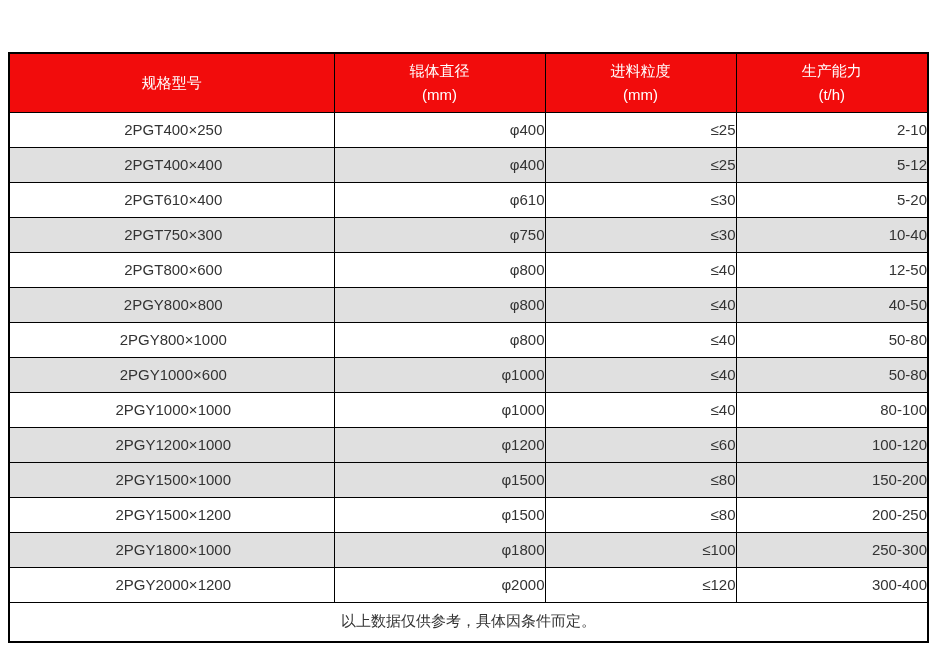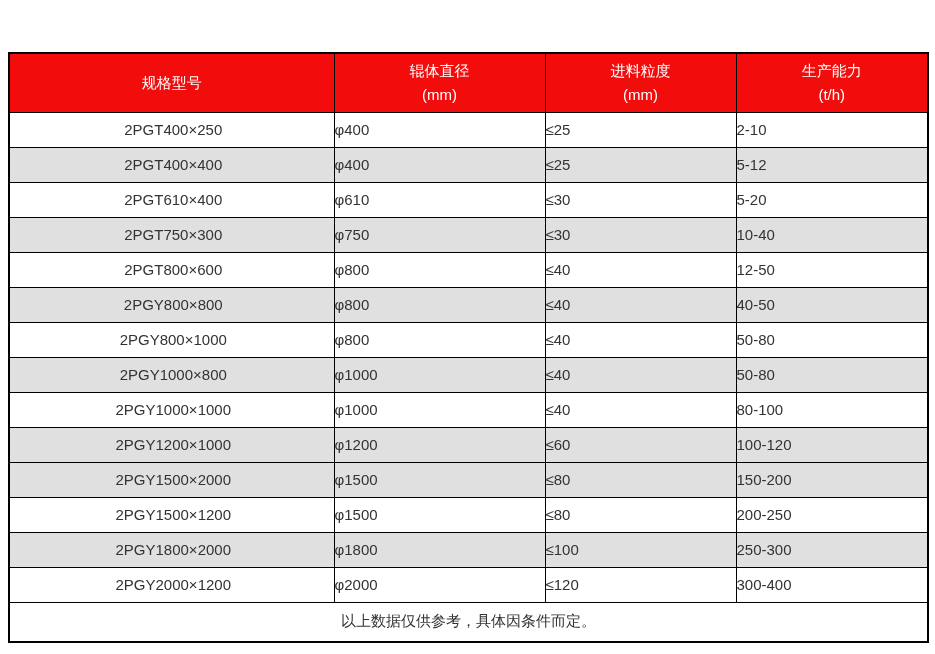--- a/index.html
+++ b/index.html
@@ -50,21 +50,21 @@
   .h-label, .h-sub {
     display: block;
     line-height: 24px;
   }
   .h-sub:empty { display: none; }
   .spec-table tbody td {
     background: var(--row-bg);
     color: var(--text-color);
     font-size: 15px;
     height: 35px;
-    text-align: left;
+    text-align: right;
     vertical-align: middle;
     padding: 0;
   }
   .spec-table tbody tr.alt td {
     background: var(--row-alt-bg);
   }
   .spec-table tbody td:first-child {
     text-align: center;
     padding-left: 3px;
   }
@@ -146,51 +146,51 @@
           <td>≤40</td>
           <td>40-50</td>
         </tr>
         <tr>
           <td>2PGY800×1000</td>
           <td>φ800</td>
           <td>≤40</td>
           <td>50-80</td>
         </tr>
         <tr class="alt">
-          <td>2PGY1000×800</td>
+          <td>2PGY1000×600</td>
           <td>φ1000</td>
           <td>≤40</td>
           <td>50-80</td>
         </tr>
         <tr>
           <td>2PGY1000×1000</td>
           <td>φ1000</td>
           <td>≤40</td>
           <td>80-100</td>
         </tr>
         <tr class="alt">
           <td>2PGY1200×1000</td>
           <td>φ1200</td>
           <td>≤60</td>
           <td>100-120</td>
         </tr>
         <tr class="alt">
-          <td>2PGY1500×2000</td>
+          <td>2PGY1500×1000</td>
           <td>φ1500</td>
           <td>≤80</td>
           <td>150-200</td>
         </tr>
         <tr>
           <td>2PGY1500×1200</td>
           <td>φ1500</td>
           <td>≤80</td>
           <td>200-250</td>
         </tr>
         <tr class="alt">
-          <td>2PGY1800×2000</td>
+          <td>2PGY1800×1000</td>
           <td>φ1800</td>
           <td>≤100</td>
           <td>250-300</td>
         </tr>
         <tr>
           <td>2PGY2000×1200</td>
           <td>φ2000</td>
           <td>≤120</td>
           <td>300-400</td>
         </tr>

